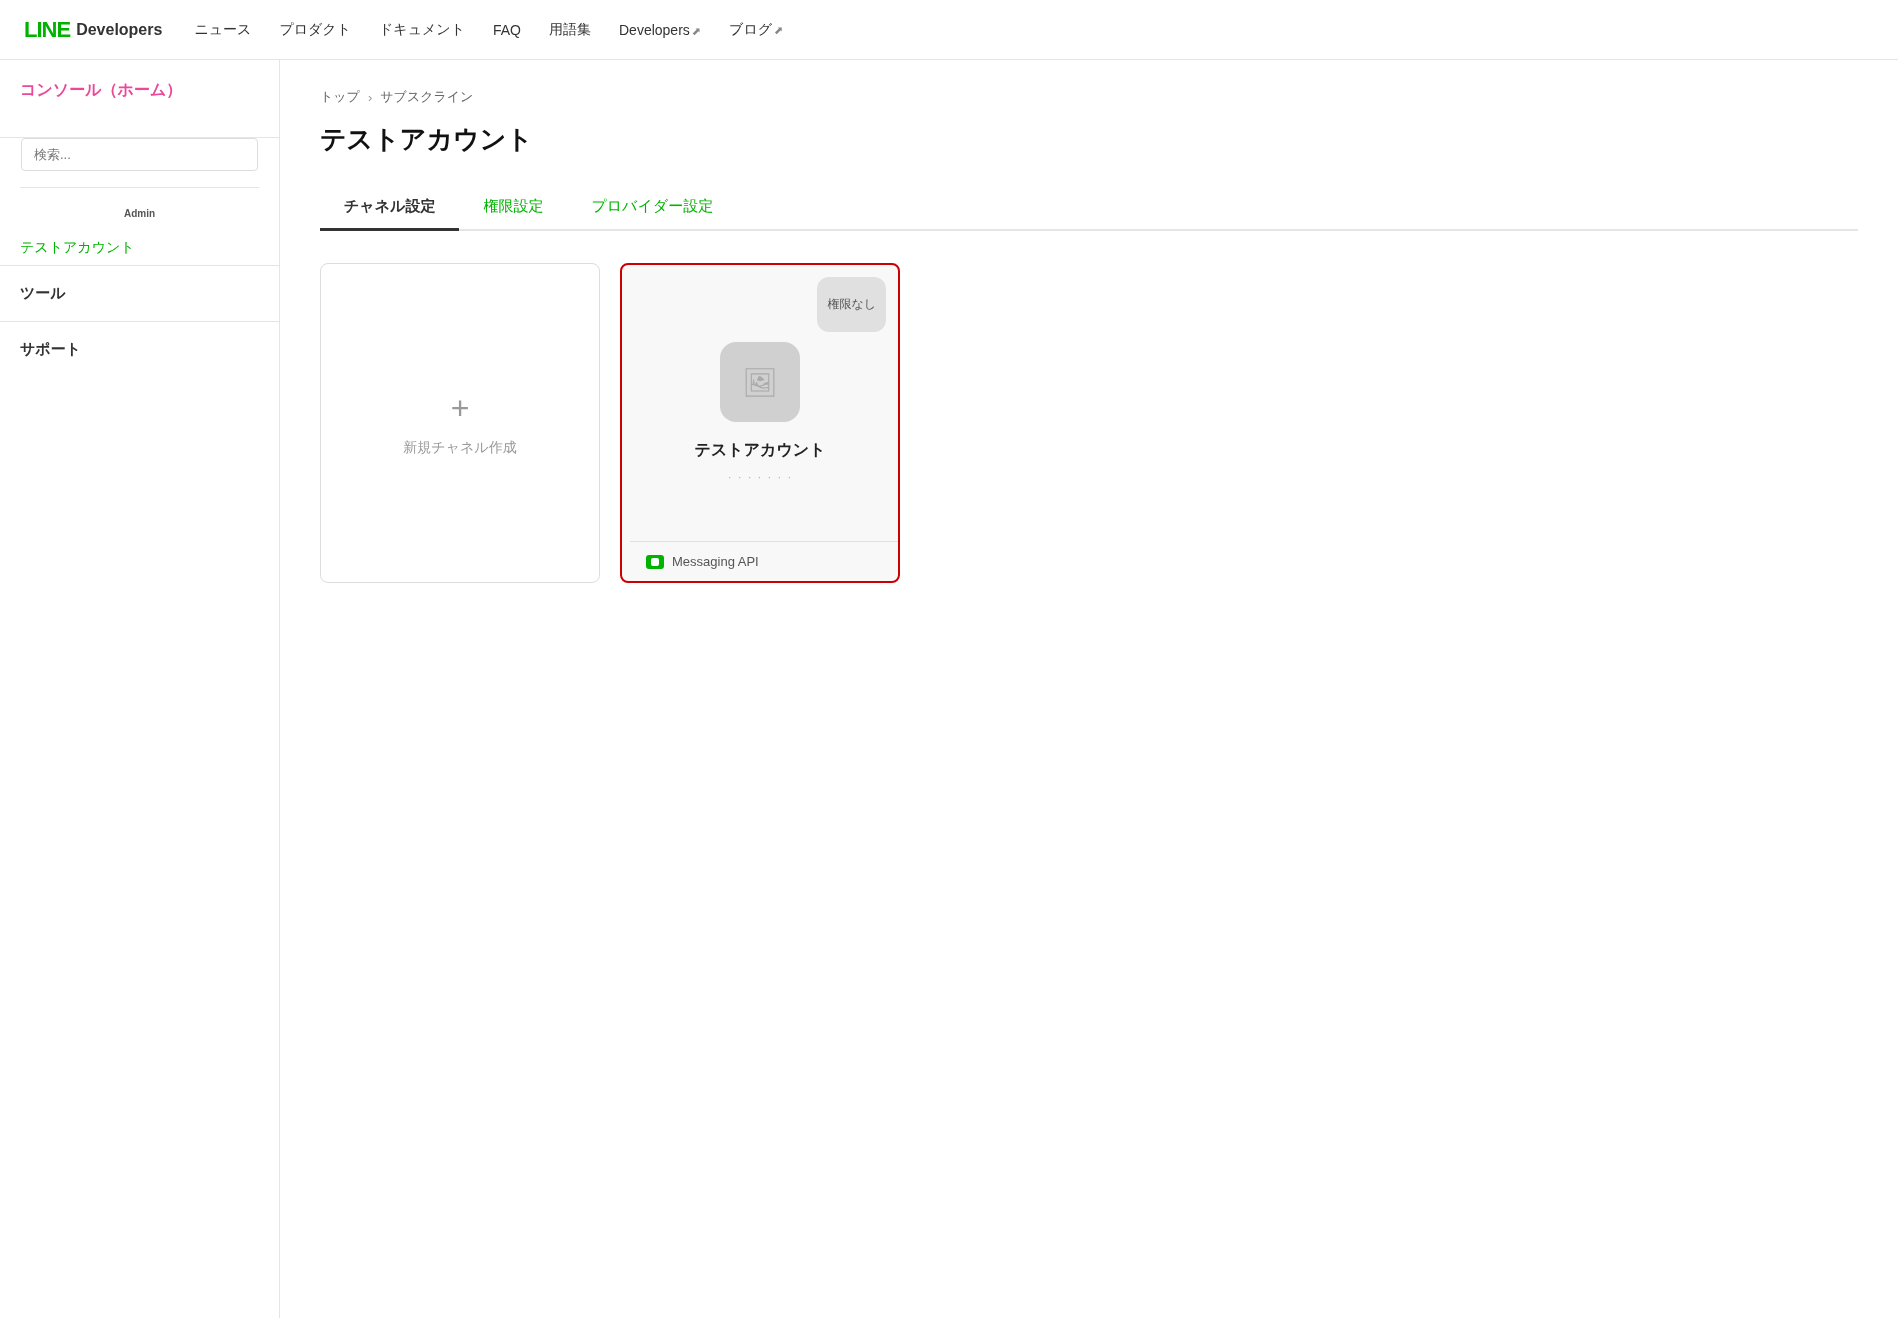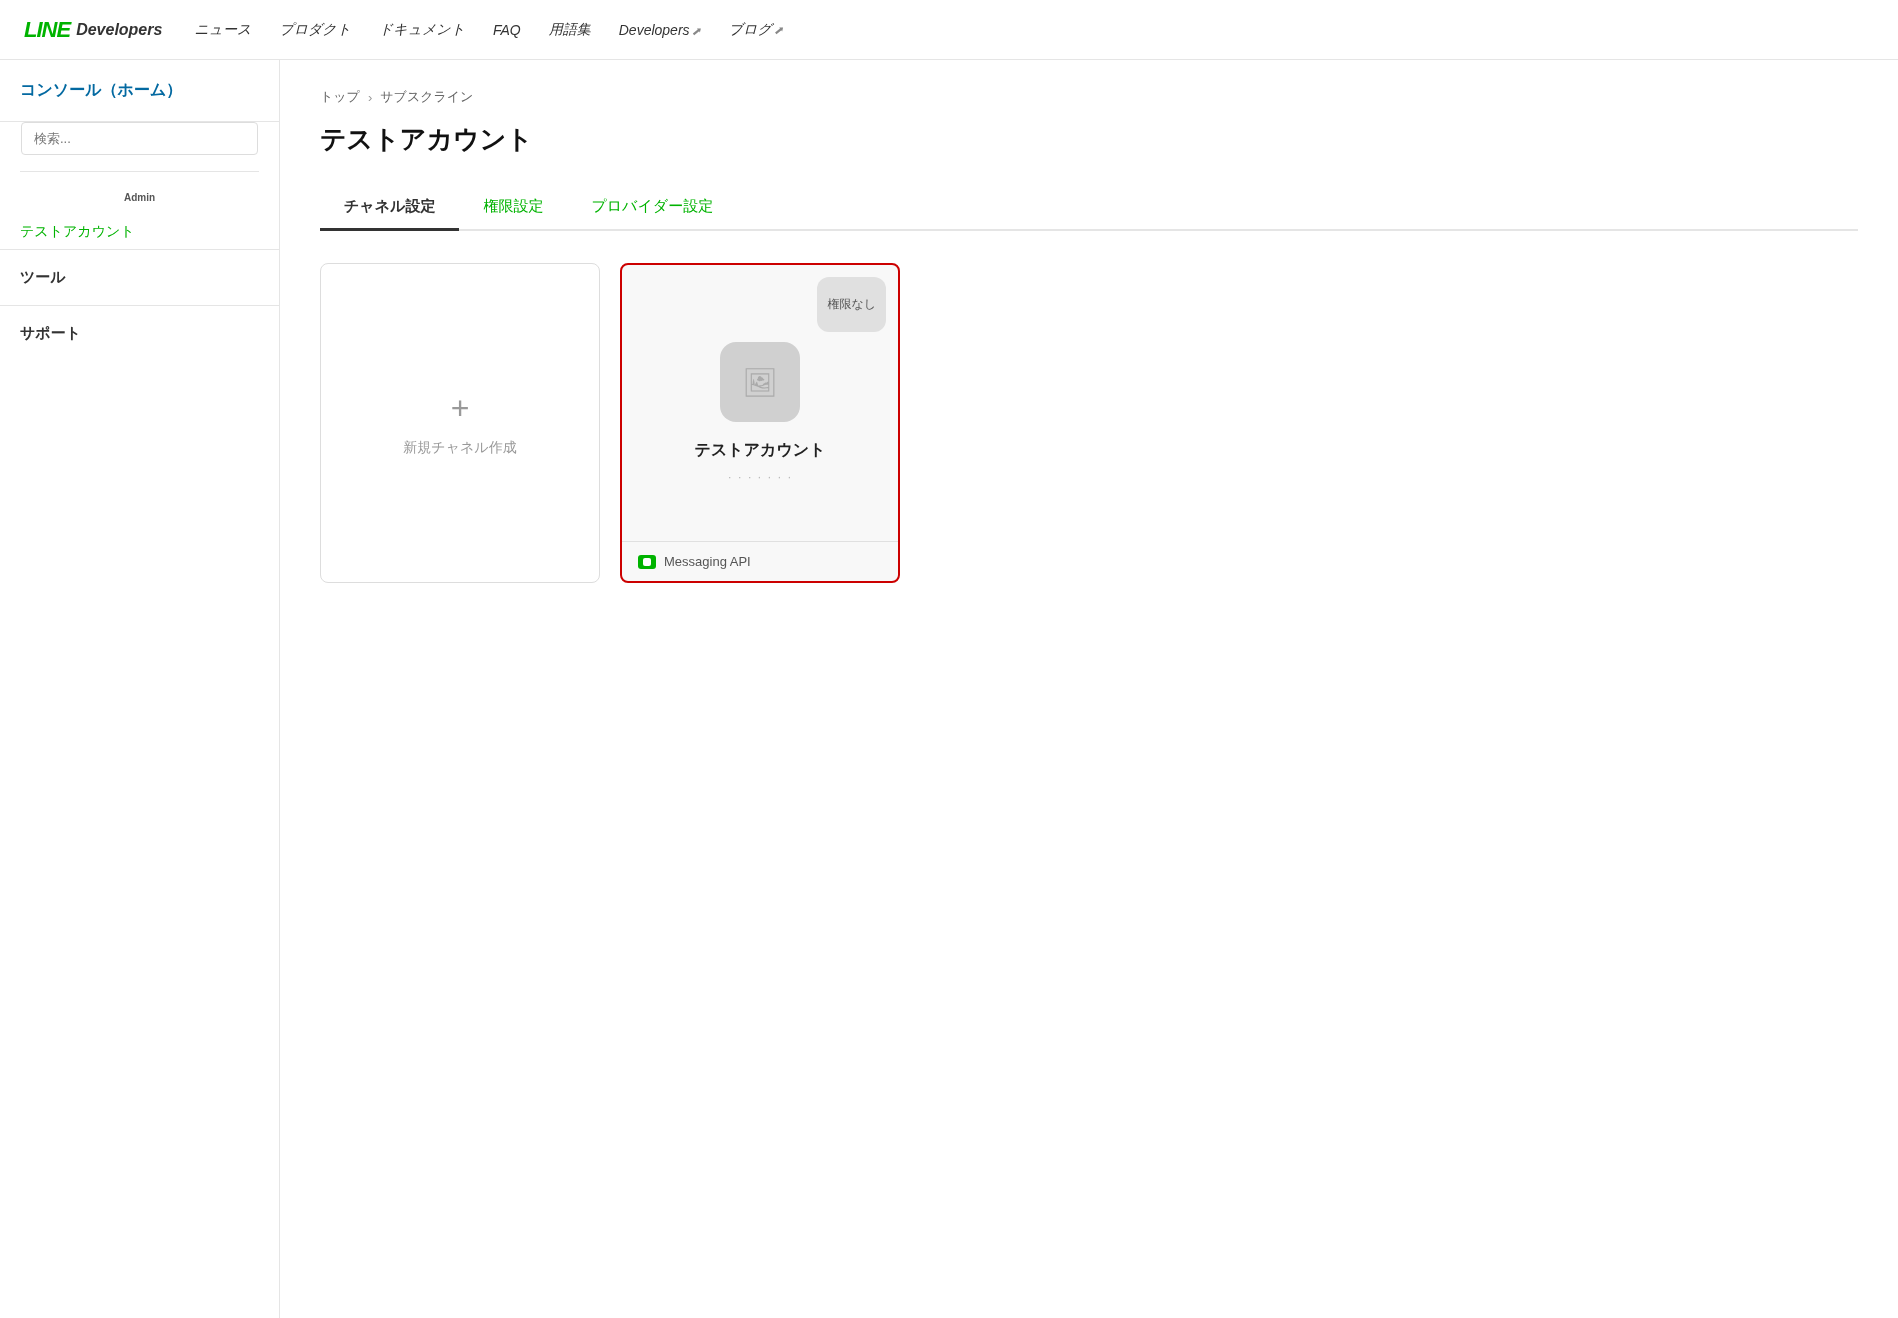--- a/index.html
+++ b/index.html
@@ -6,21 +6,20 @@
     body { font-family: -apple-system, BlinkMacSystemFont, "Hiragino Sans", "Yu Gothic", sans-serif; background: #fff; color: #333; font-size: 14px; }
 
     
     .header {
       display: flex;
       align-items: center;
       height: 60px;
       padding: 0 24px;
       border-bottom: 1px solid #e5e5e5;
       background: #fff;
-      font-style: italic;
     }
     .header-logo {
       display: flex;
       align-items: center;
       margin-right: 32px;
       text-decoration: none;
     }
     .logo-line {
       font-size: 22px;
       font-weight: 900;
@@ -61,22 +60,22 @@
       width: 280px;
       min-width: 280px;
       border-right: 1px solid #e5e5e5;
       padding: 0;
       overflow-y: auto;
       background: #fff;
     }
     .sidebar-console {
       font-size: 16px;
       font-weight: 600;
-      color: #0369a1;
-      padding: 20px 20px 20px;
+      color: #ec4899;
+      padding: 20px 20px 36px;
       border-bottom: 1px solid #e5e5e5;
     }
     .sidebar-provider-header {
       display: flex;
       align-items: center;
       justify-content: space-between;
       padding: 18px 20px 18px;
       cursor: pointer;
     }
     .sidebar-provider-label {
@@ -257,21 +256,21 @@
     }
     .card-channel-id {
       font-size: 13px;
       color: #bbb;
       letter-spacing: 1px;
       margin-bottom: 20px;
     }
     .card-channel-footer {
       position: absolute;
       bottom: 0;
-      left: 0;
+      left: 8px;
       right: 0;
       padding: 12px 16px;
       border-top: 1px solid #e0e0e0;
       display: flex;
       align-items: center;
       gap: 8px;
     }
     .messaging-api-dot {
       width: 18px;
       height: 14px;

